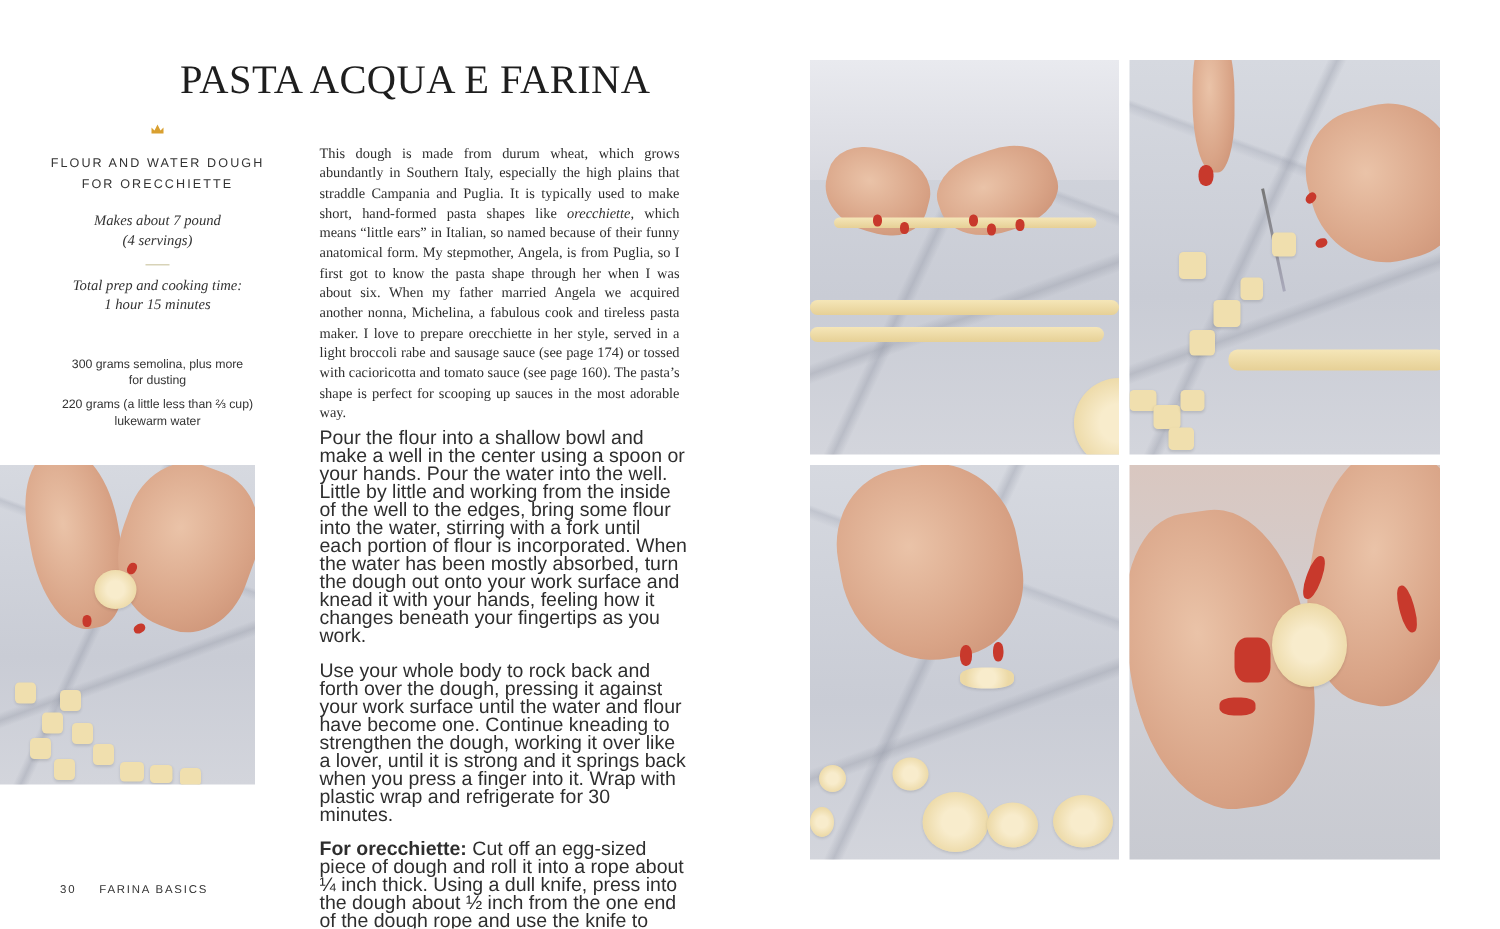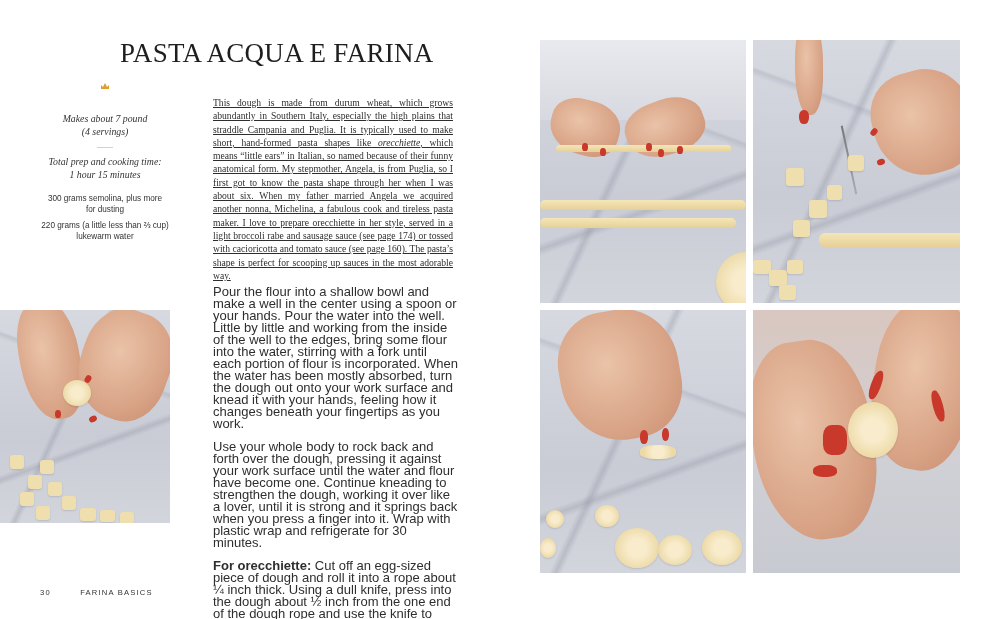--- a/index.html
+++ b/index.html
@@ -20,41 +20,41 @@
     }
     .yield {
       margin-top: 13px; font-family: "Liberation Serif", serif; font-style: italic;
       font-size: 9.8px; line-height: 12.5px; color: #333;
     }
     .rule { width: 16px; height: 1px; background: #d8d3b8; margin: 9px auto 8px; }
     .time {
       font-family: "Liberation Serif", serif; font-style: italic;
       font-size: 9.8px; line-height: 12.5px; color: #333;
     }
-    .ingredients { margin-top: 13px; }
+    .ingredients { margin-top: 28px; }
     .ingredient { font-size: 8.2px; line-height: 10.5px; color: #333; margin-bottom: 6px; }
 
     .intro {
       position: absolute; left: 213px; top: 96px; width: 240px;
       font-family: "Liberation Serif", serif; font-size: 9.6px; line-height: 13.3px;
-      color: #2e2e2e; text-align: justify; text-decoration: underline;
+      color: #2e2e2e; text-align: justify;
     }
     .intro em { font-style: italic; }
 
     .method { position: absolute; left: 213px; top: 286px; width: 245px; }
     .method p {
       font-size: 13px; line-height: 12px; color: #2e2e2e; margin-bottom: 11px;
     }
     .method p strong { font-weight: bold; }
 
     .folio {
       position: absolute; left: 40px; top: 588px;
       font-size: 7.6px; letter-spacing: 1.2px; color: #333; white-space: nowrap;
     }
-    .folio .num { margin-right: 26px; }
+    .folio .num { margin-right: 12px; }
 
     .photo { position: absolute; overflow: hidden; }
     .marble {
       background:
         linear-gradient(115deg, transparent 40%, rgba(140,145,160,0.35) 42%, transparent 44%),
         linear-gradient(160deg, transparent 60%, rgba(120,125,140,0.25) 62%, transparent 64%),
         linear-gradient(200deg, transparent 30%, rgba(150,155,170,0.3) 31%, transparent 33%),
         linear-gradient(180deg, #d6d9e0 0%, #c9ccd5 60%, #d3d5dc 100%);
     }
     .hand {
@@ -70,20 +70,24 @@
   </style>
 </head>
 <body>
 
 <h1 class="title">PASTA ACQUA E FARINA</h1>
 
 <div class="sidebar">
   <svg class="crown" viewBox="0 0 10 8">
     <path d="M1 7 L1 3 L3 5 L5 1 L7 5 L9 3 L9 7 Z" fill="#d9a030"></path>
   </svg>
+  <div class="subtitle">
+    <div>FLOUR AND WATER DOUGH</div>
+    <div>FOR ORECCHIETTE</div>
+  </div>
   <div class="yield">
     <div>Makes about 7 pound</div>
     <div>(4 servings)</div>
   </div>
   <div class="rule"></div>
   <div class="time">
     <div>Total prep and cooking time:</div>
     <div>1 hour 15 minutes</div>
   </div>
   <div class="ingredients">

